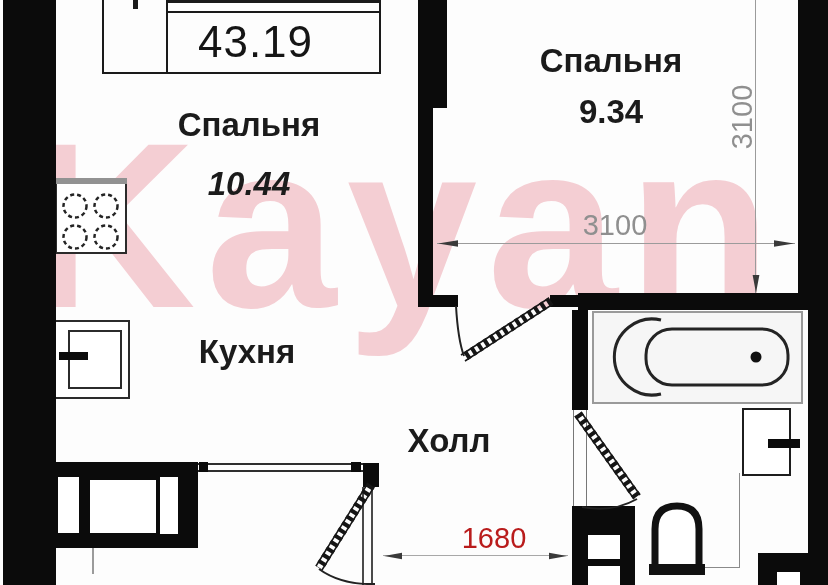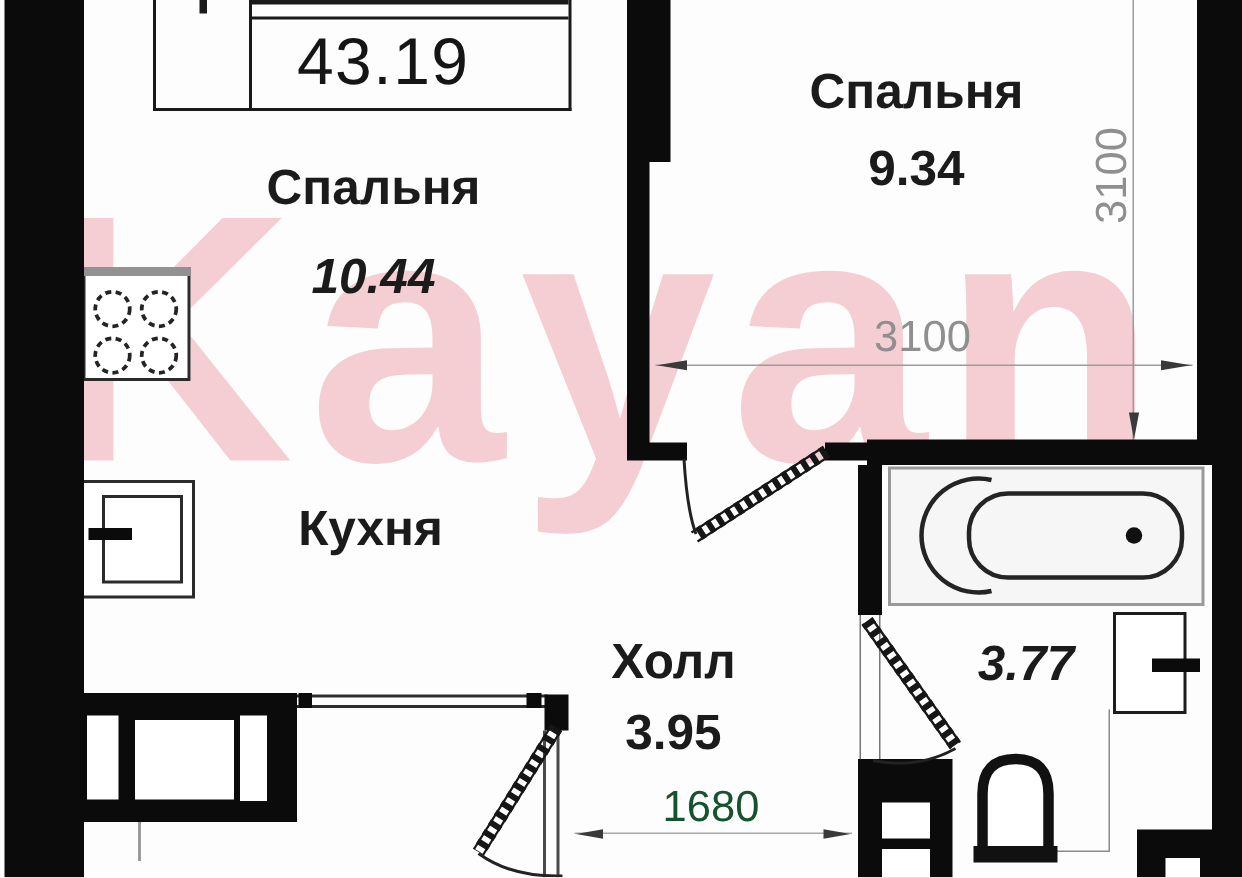--- a/index.html
+++ b/index.html
@@ -97,34 +97,32 @@
   </div>
   <div class="room" style="left:611px;top:43px;">
     <div class="rname">Спальня</div>
     <div class="rarea" style="margin-top:15px;">9.34</div>
   </div>
   <div class="room" style="left:247px;top:334px;">
     <div class="rname">Кухня</div>
   </div>
   <div class="room" style="left:449px;top:423px;">
     <div class="rname">Холл</div>
-    <div class="rarea" style="margin-top:11px;">3.95</div>
   </div>
   <div class="room italic" style="left:684px;top:411px;">
-    <div class="rarea" style="margin-top:13px;">3.77</div>
   </div>
 
   <div class="dim-line" style="left:437px;top:243px;width:358px;height:0;border-top:1.5px solid #9b9b9b;"></div>
   <div class="dim-line" style="left:755px;top:0;width:0;height:294px;border-left:1.5px solid #9b9b9b;"></div>
   <div class="dim-line" style="left:383px;top:555px;width:185px;height:0;border-top:1.5px solid #a8a8a8;"></div>
   <div class="dim-line" style="left:92px;top:548px;width:0;height:26px;border-left:2px solid #9b9b9b;"></div>
 
   <div class="dim-text" style="left:615px;top:209px;transform:translateX(-50%);">3100</div>
   <div class="dim-text" style="left:742px;top:117px;transform:translate(-50%,-50%) rotate(-90deg);">3100</div>
-  <div class="dim-text" style="left:474px;top:522px;transform:translateX(-50%);color:#14532d;">1680</div>
+  <div class="dim-text" style="left:494px;top:522px;transform:translateX(-50%);color:#b91c1c;">1680</div>
 
   <svg id="fixtures" width="828" height="585" viewBox="0 0 828 585">
 
     <g stroke="#242424" stroke-width="2.5" fill="none" stroke-dasharray="4 3">
       <circle cx="75" cy="206" r="11.5"></circle>
         <circle cx="106" cy="206" r="11.5"></circle>
       <circle cx="75" cy="237" r="11.5"></circle>
         <circle cx="106" cy="237" r="11.5"></circle>
     </g>
 

